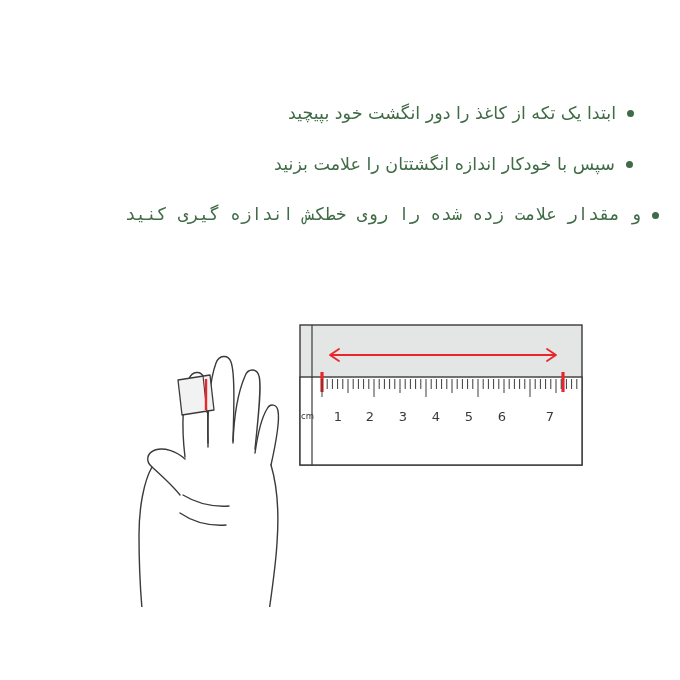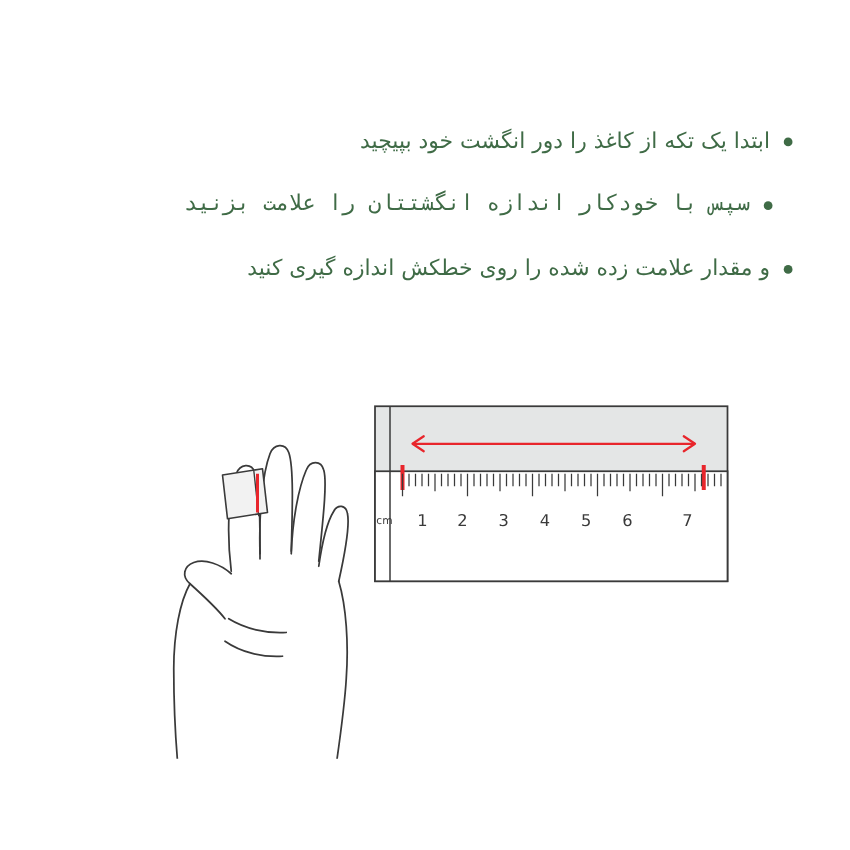--- a/index.html
+++ b/index.html
@@ -53,22 +53,22 @@
     background: #3f6b46;
     margin-left: 11px;
     margin-right: 0;
   }
   .instruction-text {
     flex: 0 0 auto;
     letter-spacing: 0.2px;
   }
   
   .instruction-item:nth-child(1) { padding-right: 46px; }
-  .instruction-item:nth-child(2) { padding-right: 62px; font-family: Liberation Mono, monospace; }
-  .instruction-item:nth-child(3) { padding-right: 46px; }
+  .instruction-item:nth-child(2) { padding-right: 47px; }
+  .instruction-item:nth-child(3) { padding-right: 21px; font-family: Liberation Mono, monospace; }
 
   
   #illustration {
     position: absolute;
     top: 267px;
     left: 0;
     width: 680px;
     height: 340px;
   }
   #illustration svg {

